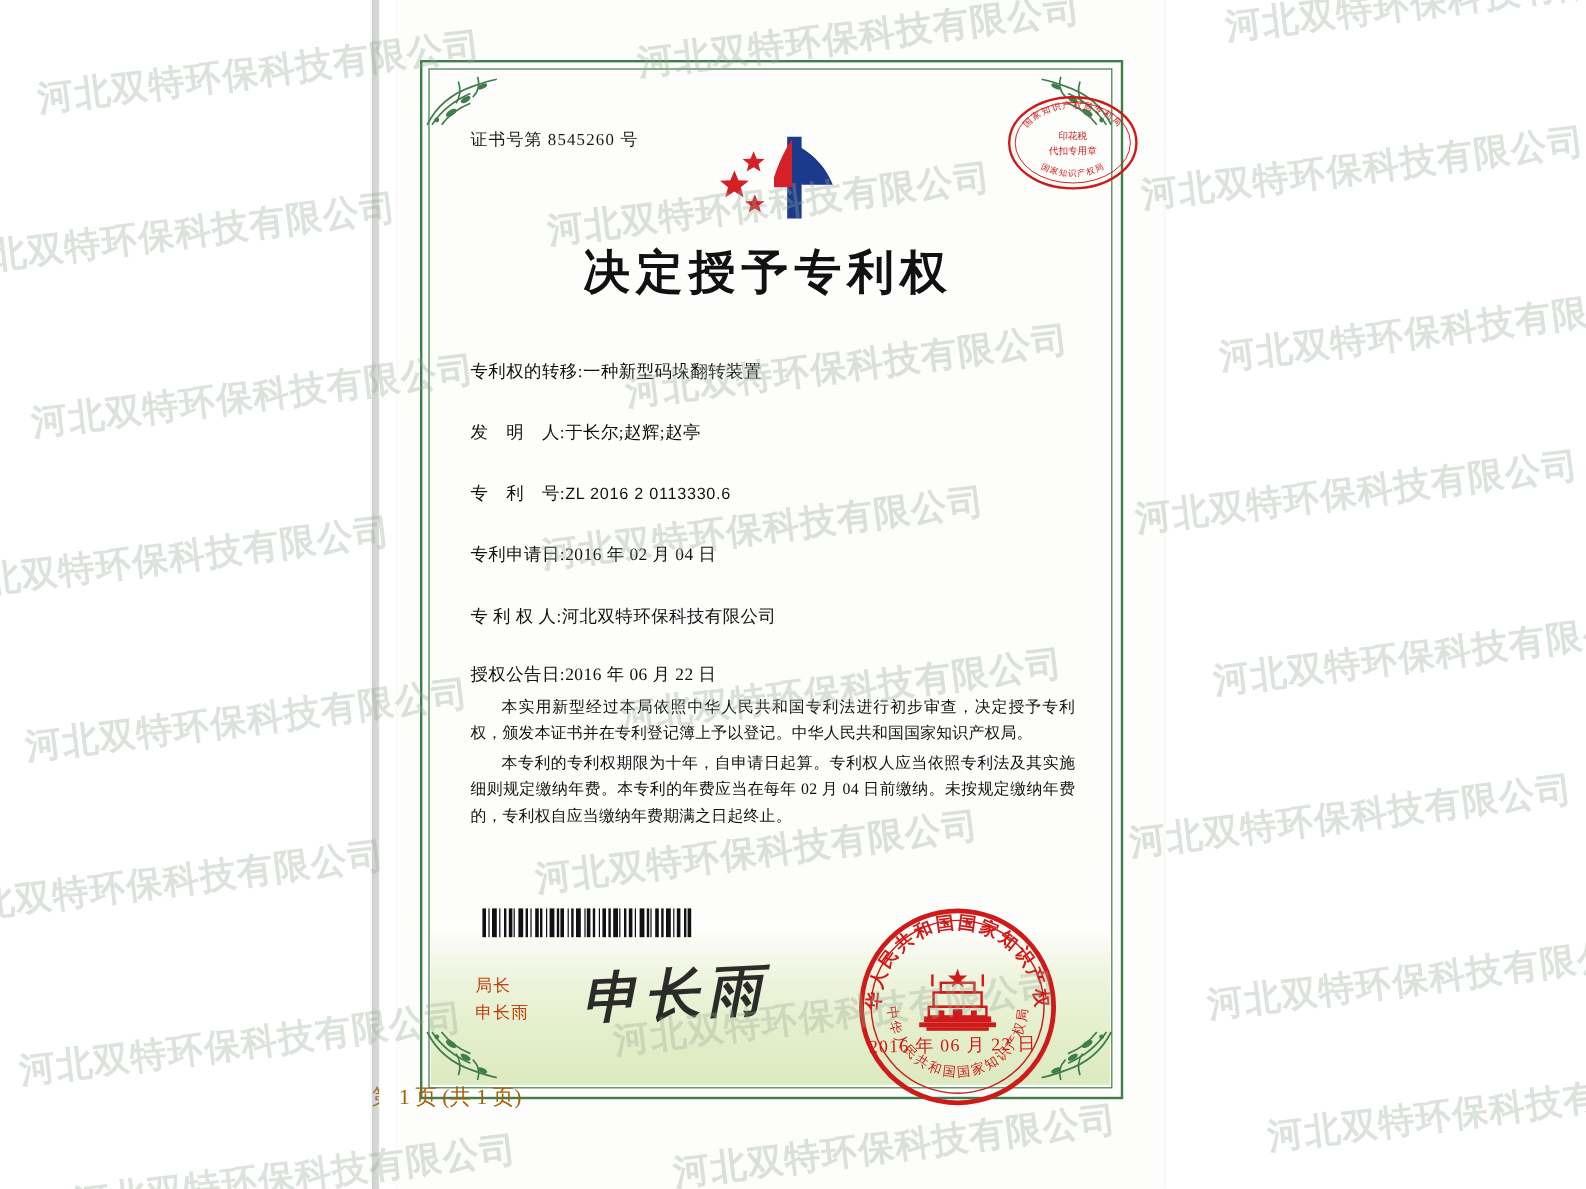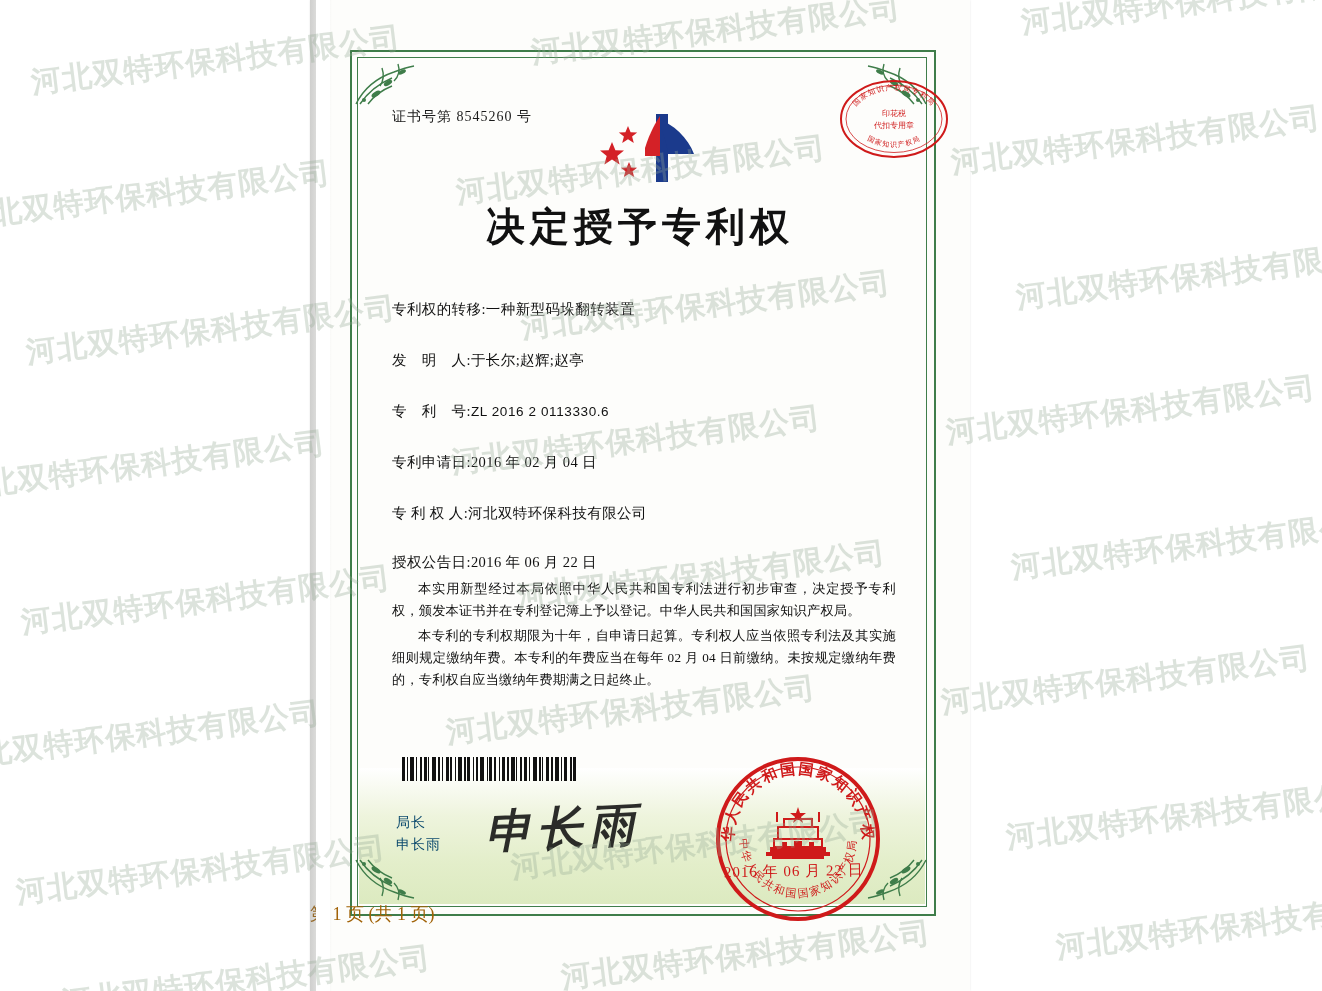--- a/index.html
+++ b/index.html
@@ -211,21 +211,21 @@
     height: 100%;
   }
 
   
   #director-block {
     position: absolute;
     left: 86px;
     top: 812px;
     font-size: 14px;
     line-height: 22px;
-    color: #0c4a6e;
+    color: #c2410c;
     letter-spacing: 1px;
   }
   #signature {
     position: absolute;
     left: 175px;
     top: 798px;
     font-size: 46px;
     color: #111;
     font-family: "Liberation Serif", serif;
     font-style: italic;

